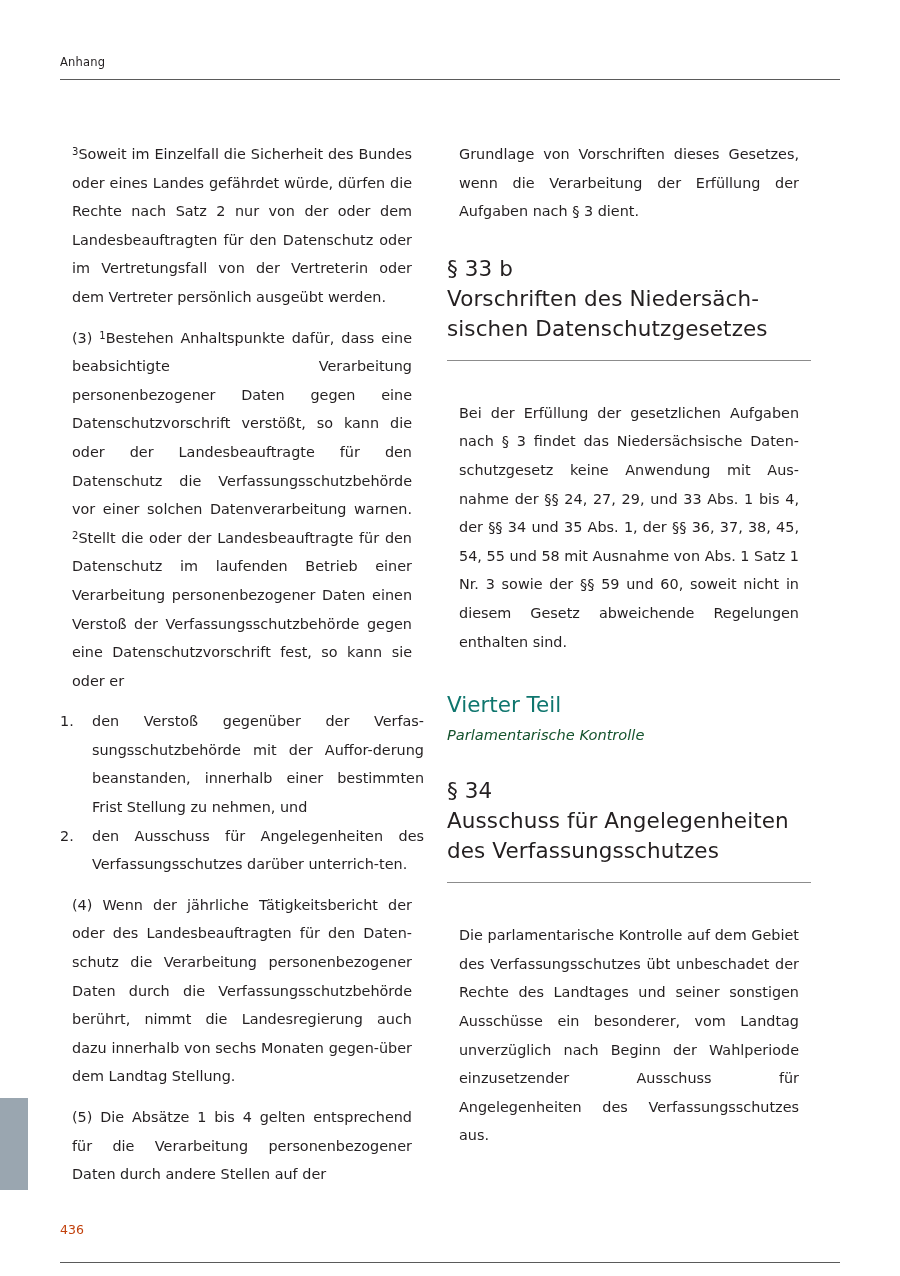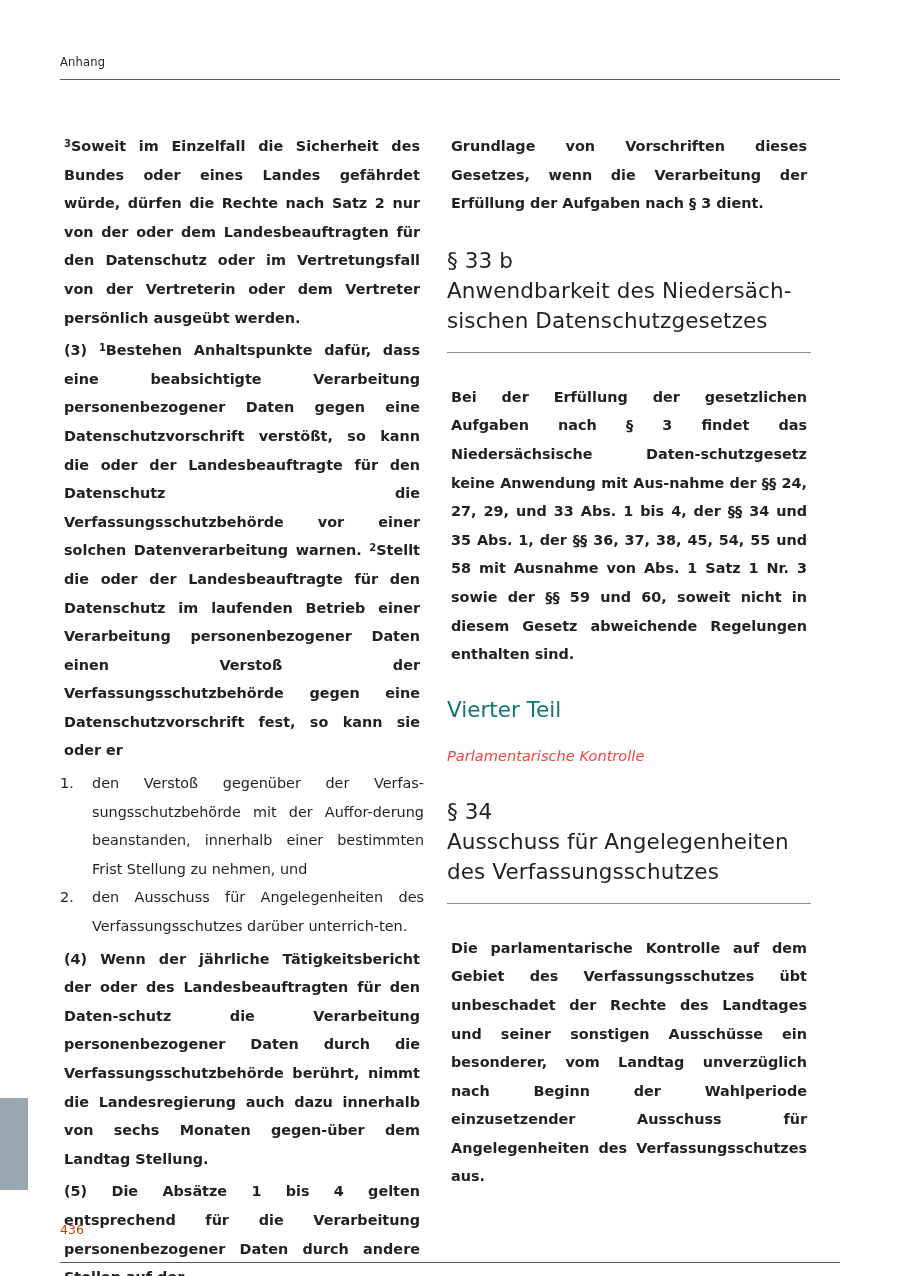--- a/index.html
+++ b/index.html
@@ -58,25 +58,24 @@
     top: 128px;
     width: 364px;
     font-size: 14.4px;
     line-height: 28.6px;
     text-align: justify;
   }
   .col-left { left: 60px; }
   .col-right { left: 447px; }
 
   .col p {
-    margin: 4px;
+    margin: 12px;
     text-align: justify;
     text-justify: inter-word;
     hyphens: manual;
-    font-weight: bold;
   }
 
   sup.fn {
     font-size: 10px;
     vertical-align: 0.45em;
     line-height: 0;
   }
 
   
   ol.numlist {
@@ -112,22 +111,22 @@
     margin: 0;
     font-size: 21.5px;
     font-weight: 400;
     line-height: 30px;
     color: #0f766e;
   }
   .part-sub {
     font-size: 14.6px;
     font-style: italic;
     line-height: 26px;
-    color: #ef4444;
-    margin-top: 18px;
+    color: #14532d;
+    margin-top: 2px;
   }
 
   .rule {
     height: 1px;
     background: #8c8c8c;
     margin: 16px 0 0 0;
     width: 100%;
   }
 
   .gap-after-rule { height: 26px; }
@@ -182,21 +181,21 @@
     <p>(5) Die Absätze 1 bis 4 gelten entsprechend für die Verarbeitung personenbezogener Daten durch andere Stellen auf der</p>
 
   </div>
 
   <div class="col col-right">
 
     <p>Grundlage von Vorschriften dieses Gesetzes, wenn die Verarbeitung der Erfüllung der Aufgaben nach § 3 dient.</p>
 
     <h2 class="para-head">
       <span class="line">§ 33 b</span>
-      <span class="line">Anwendbarkeit des Niedersäch-</span>
+      <span class="line">Vorschriften des Niedersäch-</span>
       <span class="line">sischen Datenschutzgesetzes</span>
     </h2>
     <div class="rule"></div>
     <div class="gap-after-rule"></div>
 
     <p>Bei der Erfüllung der gesetzlichen Aufgaben nach § 3 findet das Niedersächsische Daten-schutzgesetz keine Anwendung mit Aus-nahme der §§ 24, 27, 29, und 33 Abs. 1 bis 4, der §§ 34 und 35 Abs. 1, der §§ 36, 37, 38, 45, 54, 55 und 58 mit Ausnahme von Abs. 1 Satz 1 Nr. 3 sowie der §§ 59 und 60, soweit nicht in diesem Gesetz abweichende Regelungen enthalten sind.</p>
 
     <div class="gap-md"></div>
 
     <h3 class="part-head">Vierter Teil</h3>

